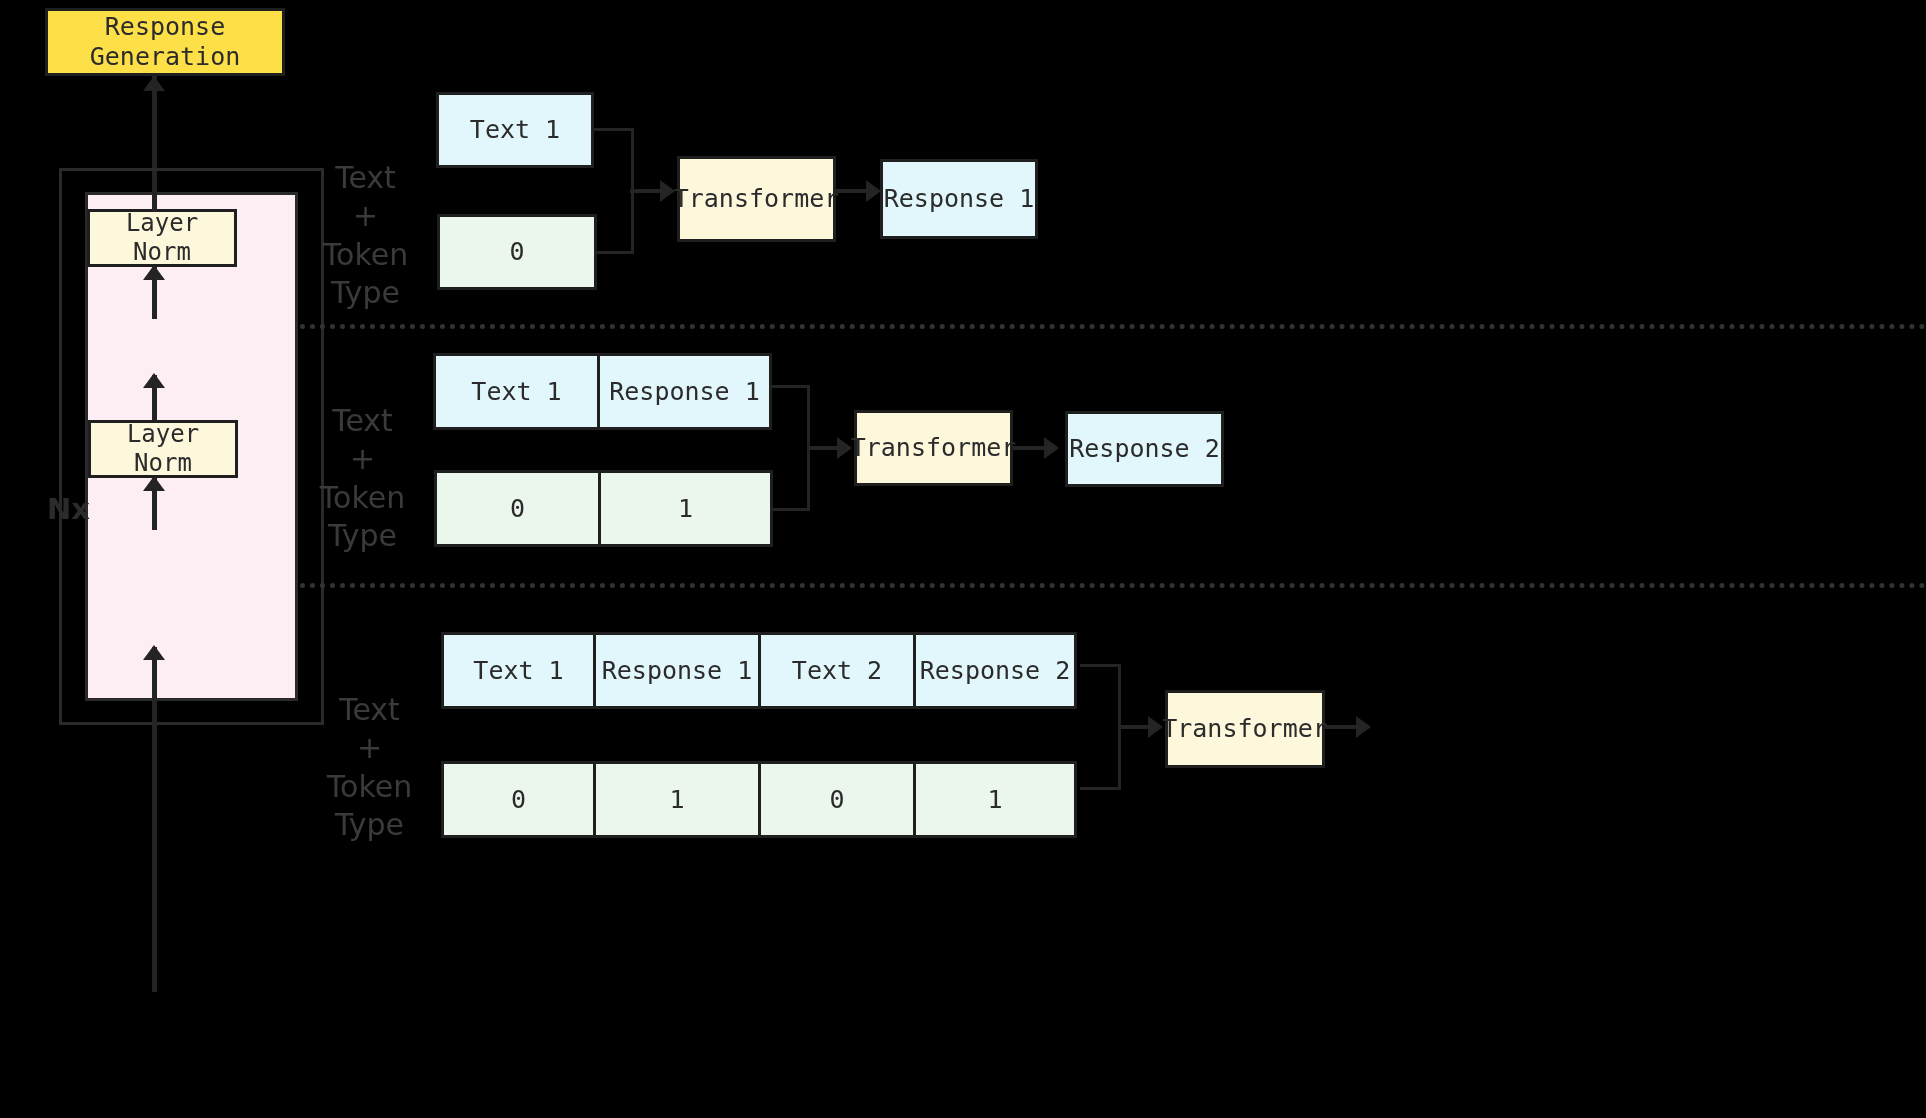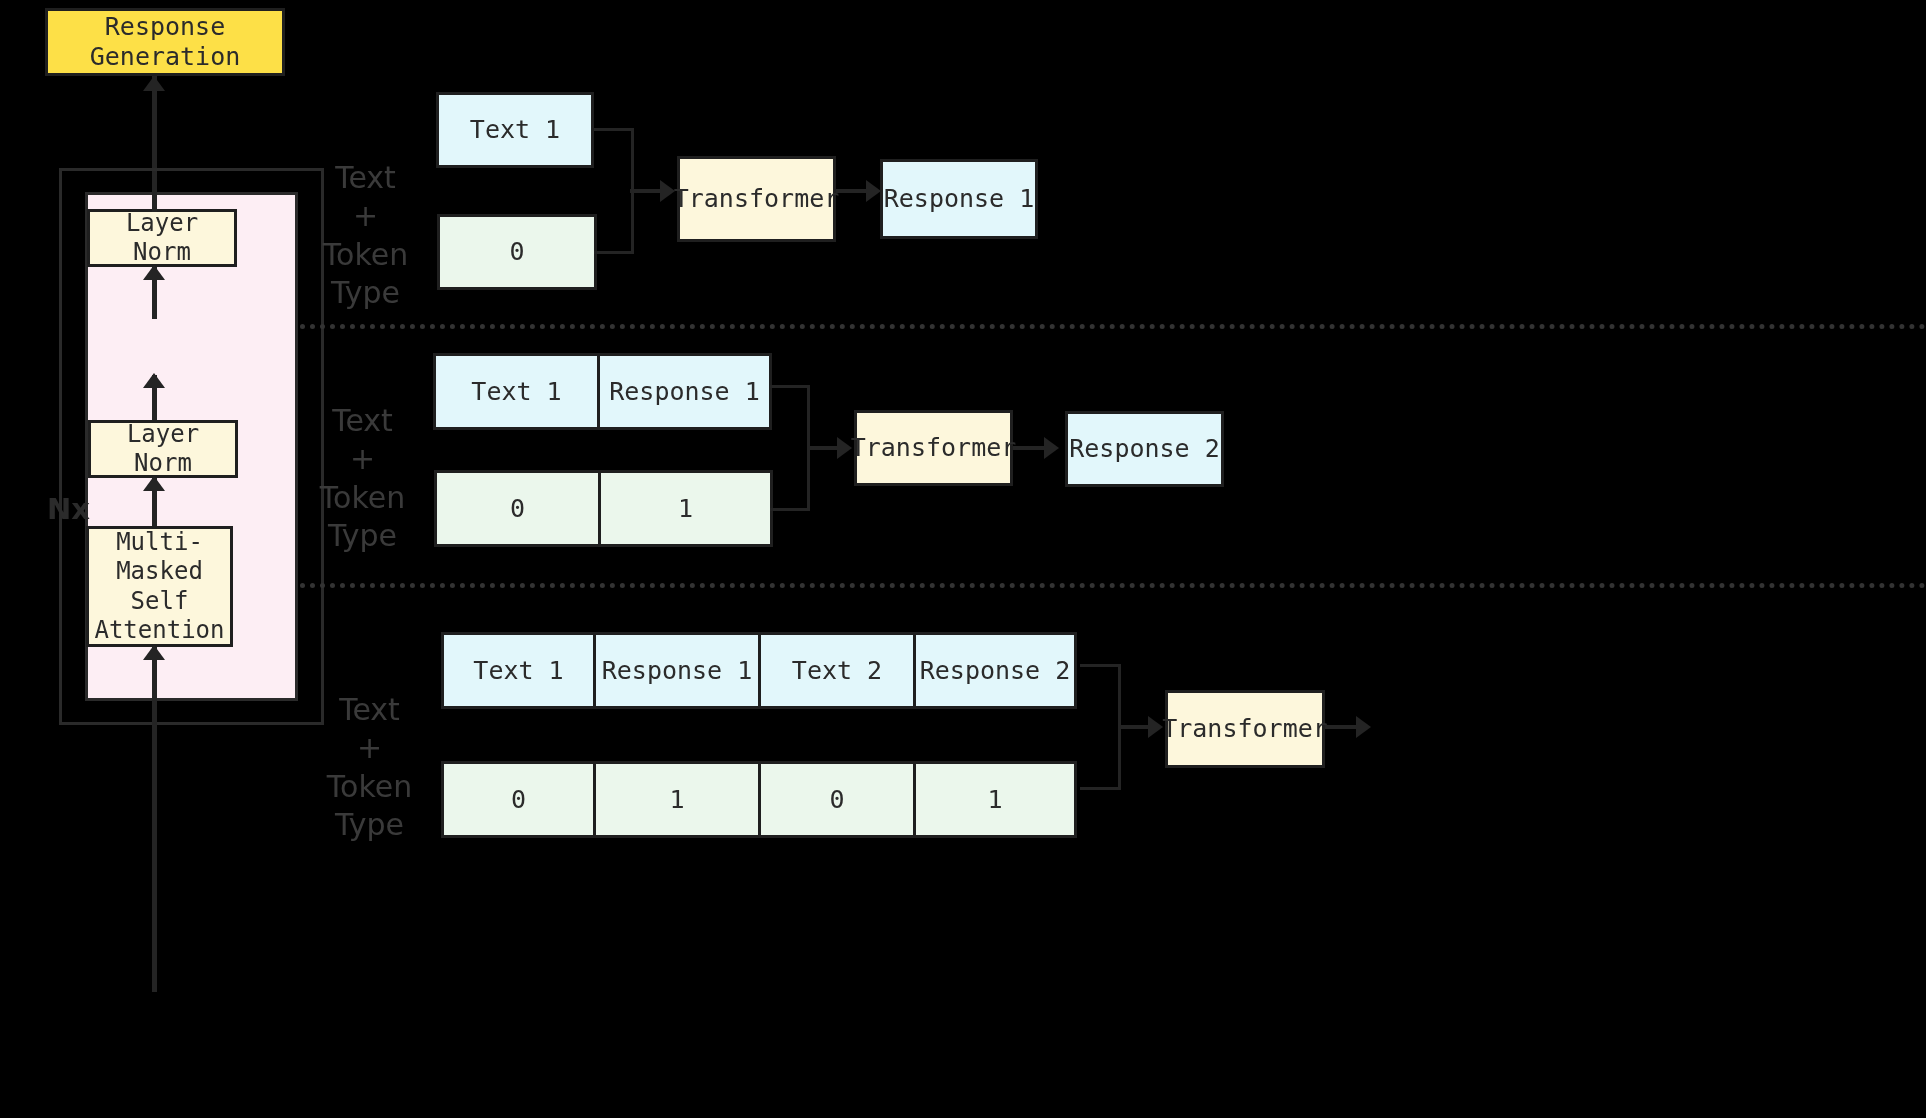--- a/index.html
+++ b/index.html
@@ -151,24 +151,20 @@
 
 
   <div class="vline" style="left:152px; top:375px; width:5px; height:48px;"></div>
   <div class="arrow-up" style="left:143px; top:373px;"></div>
 
   <div class="box yel" style="left:88px; top:420px; width:150px; height:58px; font-size:24px;">Layer Norm</div>
 
   <div class="vline" style="left:152px; top:478px; width:5px; height:52px;"></div>
   <div class="arrow-up" style="left:143px; top:476px;"></div>
 
-  <div class="box yel" style="left:86px; top:526px; width:147px; height:121px; font-size:24px;">Multi-
-Masked
-Self
-Attention</div>
 
   <div class="vline" style="left:152px; top:647px; width:5px; height:345px;"></div>
   <div class="arrow-up" style="left:143px; top:645px;"></div>
 
 
   <div class="dashsep" style="left:300px; top:324px; width:1626px;"></div>
   <div class="dashsep" style="left:300px; top:583px; width:1626px;"></div>
 
   <div class="side-label" style="left:288px; top:159px; width:155px;">Text
 +

